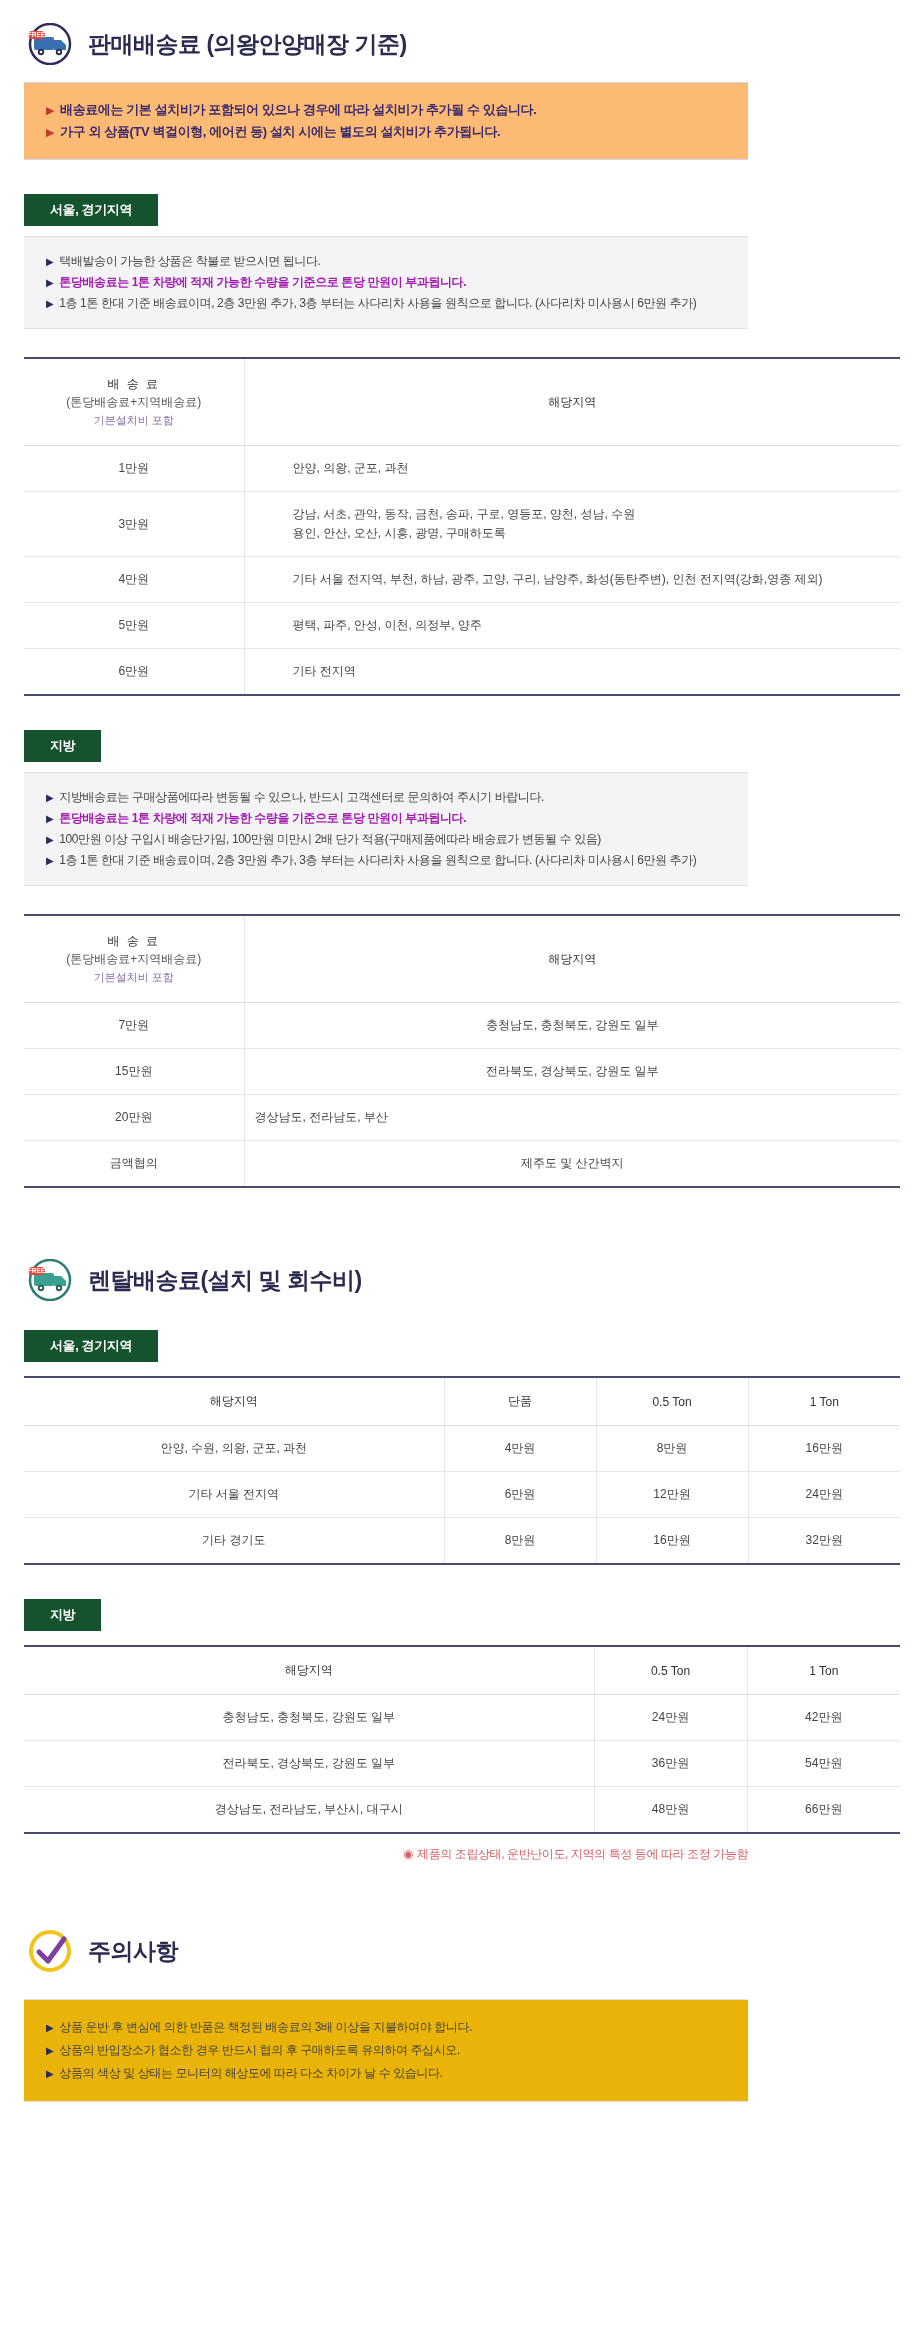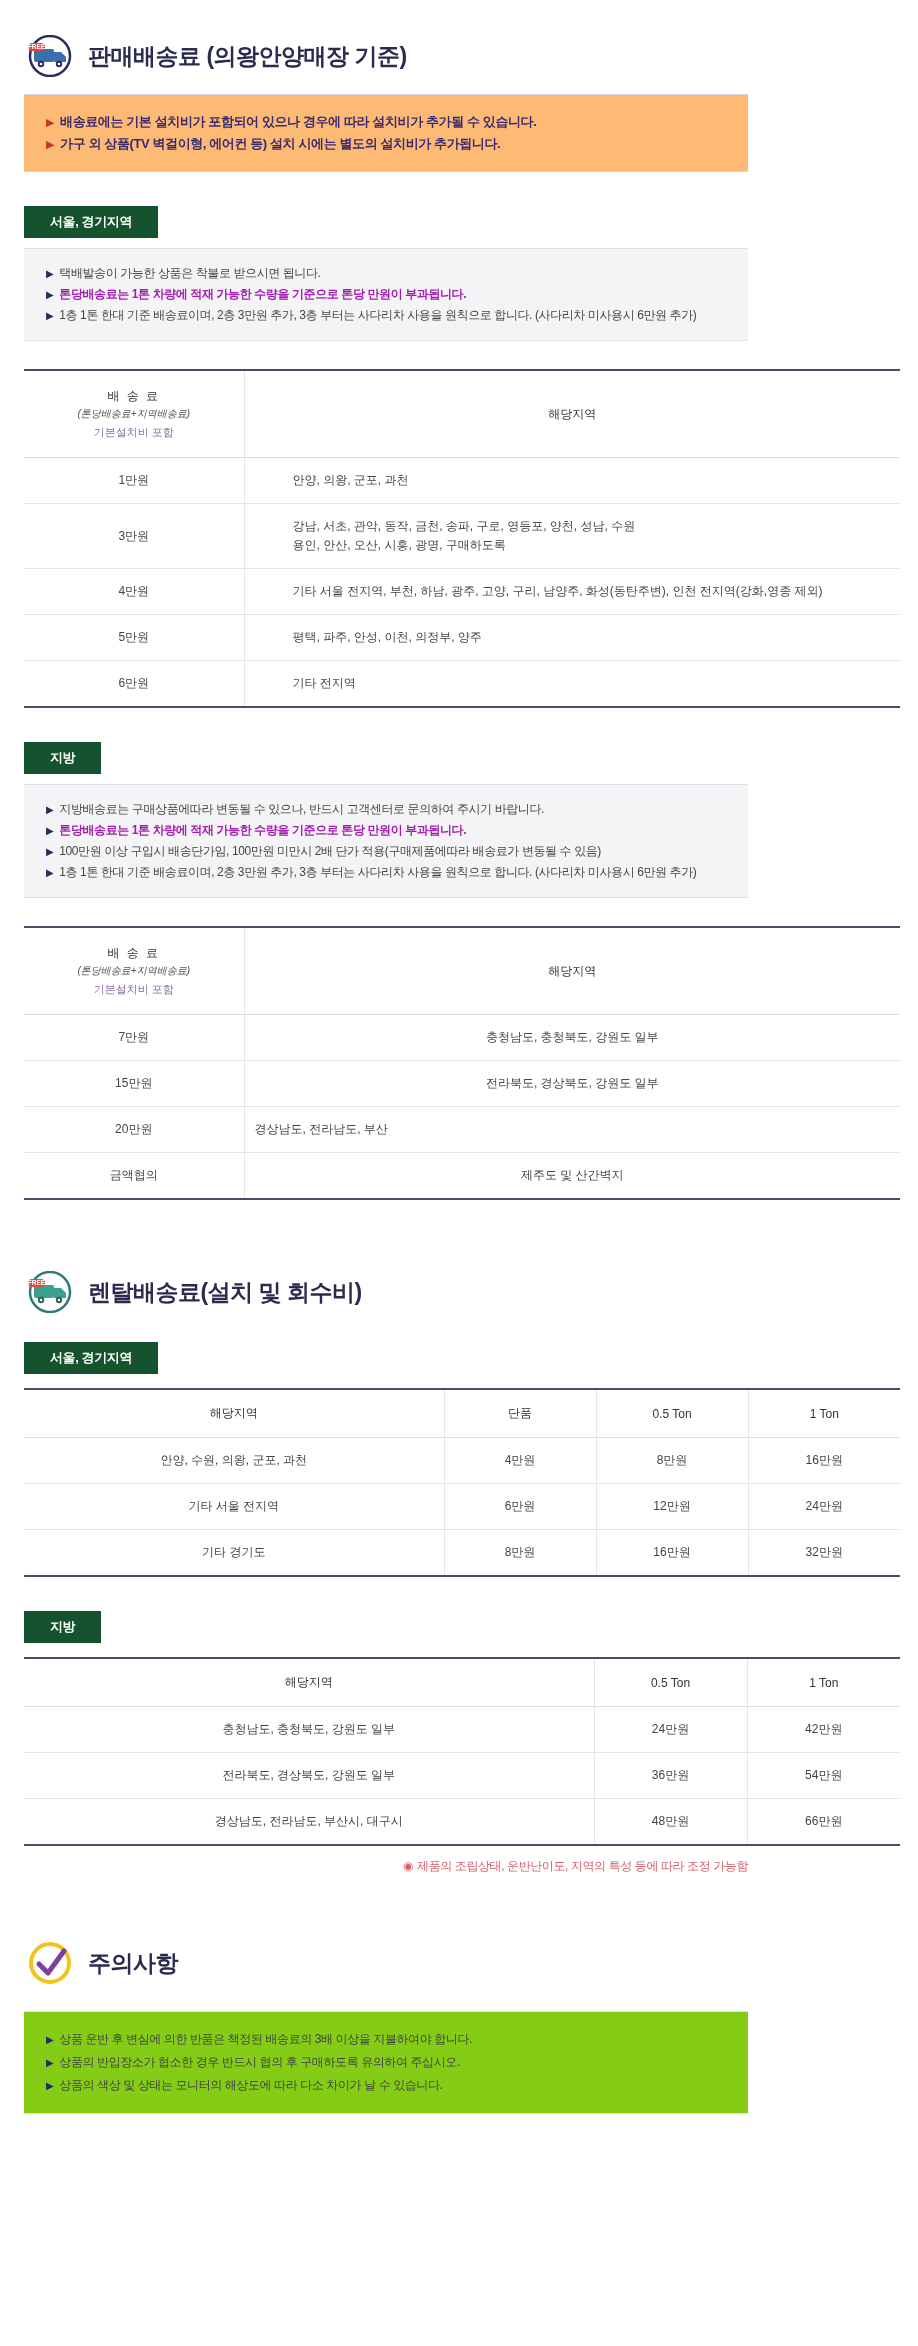--- a/index.html
+++ b/index.html
@@ -6,21 +6,21 @@
   html, body {
     margin: 0; padding: 0;
     background: #ffffff;
   }
   body {
     width: 918px;
     font-family: "Liberation Sans", sans-serif;
     color: #333;
     -webkit-font-smoothing: antialiased;
   }
-  .page { width: 772px; position: relative; padding: 12px 0 40px 0; }
+  .page { width: 772px; position: relative; padding: 0 0 40px 0; }
 
   
   .sec-head {
     display: flex;
     align-items: center;
     padding: 18px 0 12px 24px;
   }
   .sec-head .icon-wrap {
     width: 52px; height: 52px;
     display: flex; align-items: center; justify-content: center;
@@ -96,21 +96,21 @@
     font-size: 12px;
     font-weight: normal;
     color: #333;
     padding: 16px 8px;
     text-align: center;
     border-bottom: 1px solid #ddd;
     line-height: 18px;
     vertical-align: middle;
   }
   table.fee th .t1 { letter-spacing: 2px; }
-  table.fee th .t2 { font-size: 10px; color: #555; font-style: italic; }
+  table.fee th .t2 { font-size: 12px; color: #555; }
   table.fee th .t3 { font-size: 11px; color: #8a6ea8; }
   table.fee td {
     font-size: 12px;
     color: #444;
     padding: 13px 10px;
     border-bottom: 1px solid #e6e6e6;
     line-height: 19px;
     vertical-align: middle;
   }
   table.fee tr:last-child td { border-bottom: none; }
@@ -156,21 +156,21 @@
   .rental-note .circ {
     display: inline-block;
     color: #d4606a;
     margin-right: 4px;
   }
 
   
   .caution-head { margin-top: 44px; }
   .caution-box {
     margin: 10px 24px 0 24px;
-    background: #84cc16;
+    background: #eab308;
     border-top: 1px solid #e0e0e6;
     border-bottom: 1px solid #e0e0e6;
     padding: 16px 22px;
   }
   .caution-box .line {
     font-size: 12px;
     color: #444;
     line-height: 22px;
     letter-spacing: -0.4px;
   }

